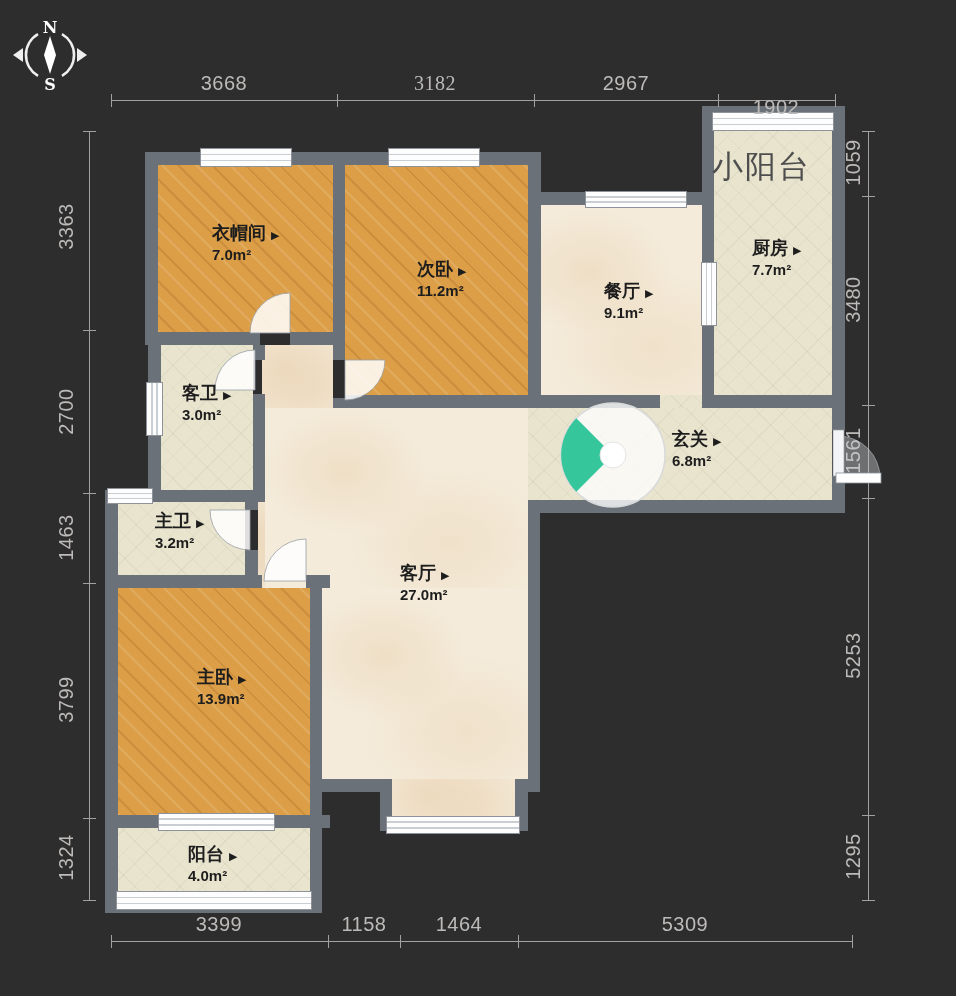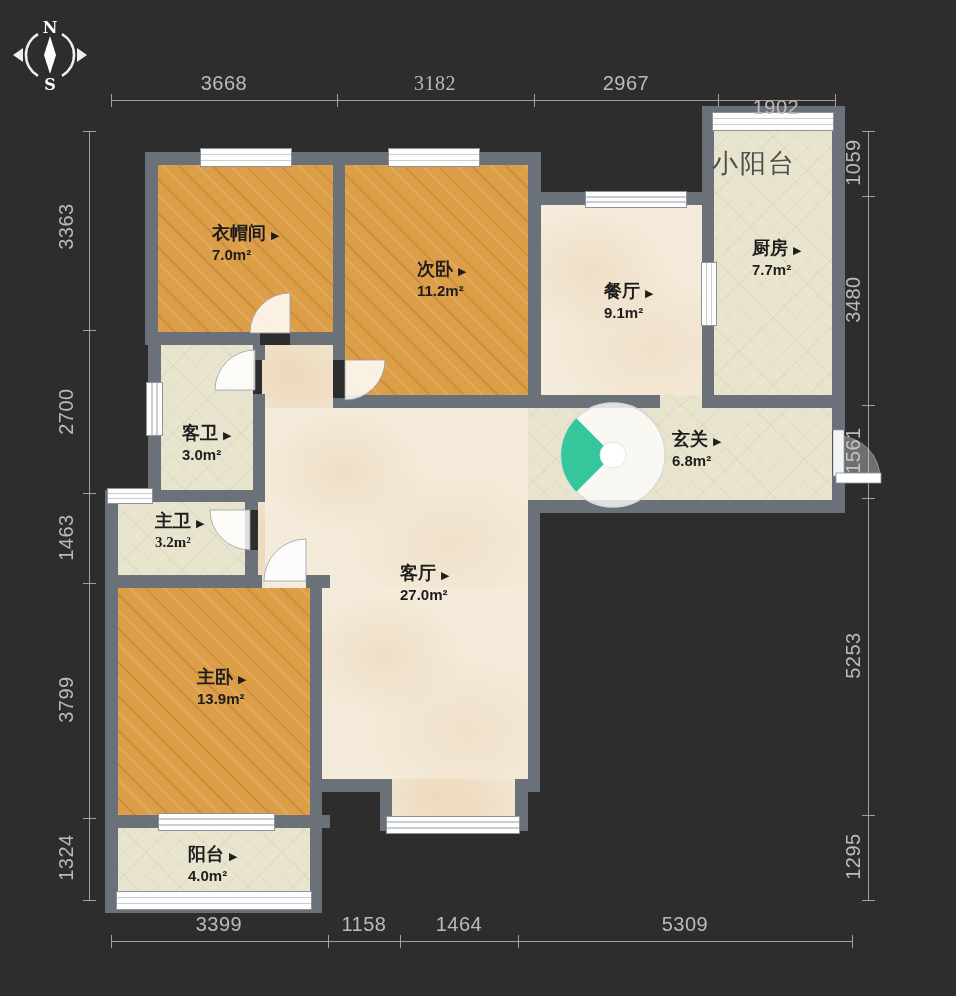--- a/index.html
+++ b/index.html
@@ -16,21 +16,21 @@
         background-image:repeating-linear-gradient(45deg,rgba(90,90,60,.06) 0 1px,transparent 1px 16px),
                          repeating-linear-gradient(-45deg,rgba(90,90,60,.06) 0 1px,transparent 1px 16px);}
   .win-h{position:absolute;border:1px solid #8d9399;
         background:linear-gradient(to bottom,#fdfdfd 0 28%,#c9ced3 28% 38%,#fdfdfd 38% 62%,#c9ced3 62% 72%,#fdfdfd 72% 100%);}
   .win-v{position:absolute;border:1px solid #8d9399;
         background:linear-gradient(to right,#fdfdfd 0 28%,#c9ced3 28% 38%,#fdfdfd 38% 62%,#c9ced3 62% 72%,#fdfdfd 72% 100%);}
   .room-label{position:absolute;color:#1d1d1d;line-height:1.3;z-index:30;white-space:nowrap;}
   .rname{font-size:18px;font-weight:700;}
   .rarrow{font-size:11px;margin-left:5px;}
   .rarea{font-size:15px;font-weight:700;}
-  .big-label{position:absolute;font-size:26px;color:#4e4e4e;z-index:30;letter-spacing:2px;}
+  .big-label{position:absolute;font-size:31px;color:#4e4e4e;z-index:30;letter-spacing:2px;}
   .dline{position:absolute;background:#a3a1a0;z-index:5;}
   .tick{position:absolute;background:#a3a1a0;z-index:5;}
   .dim{position:absolute;color:#bdbbb9;font-size:20px;width:100px;text-align:center;z-index:5;letter-spacing:.5px;}
   .vdim{transform:rotate(-90deg);transform-origin:center center;}
   #overlay{position:absolute;left:0;top:0;z-index:20;}
 </style>
 </head>
 <body>
 
 <div id="canvas">
@@ -139,29 +139,29 @@
   </div>
   <div class="room-label" style="left:604px;top:280px;">
     <span class="rname">餐厅</span><span class="rarrow">▶</span>
     <div class="rarea">9.1m²</div>
   </div>
   <div class="room-label" style="left:752px;top:237px;">
     <span class="rname">厨房</span><span class="rarrow">▶</span>
     <div class="rarea">7.7m²</div>
   </div>
   <div class="big-label" style="left:712px;top:146px;">小阳台</div>
-  <div class="room-label" style="left:182px;top:382px;margin-top:40px;">
+  <div class="room-label" style="left:182px;top:382px;">
     <span class="rname">客卫</span><span class="rarrow">▶</span>
     <div class="rarea">3.0m²</div>
   </div>
   <div class="room-label" style="left:672px;top:428px;">
     <span class="rname">玄关</span><span class="rarrow">▶</span>
     <div class="rarea">6.8m²</div>
   </div>
-  <div class="room-label" style="left:155px;top:510px;font-family:Liberation Serif, serif;">
+  <div class="room-label" style="left:155px;top:510px;">
     <span class="rname">主卫</span><span class="rarrow">▶</span>
     <div class="rarea">3.2m²</div>
   </div>
   <div class="room-label" style="left:400px;top:562px;">
     <span class="rname">客厅</span><span class="rarrow">▶</span>
     <div class="rarea">27.0m²</div>
   </div>
   <div class="room-label" style="left:197px;top:666px;">
     <span class="rname">主卧</span><span class="rarrow">▶</span>
     <div class="rarea">13.9m²</div>

